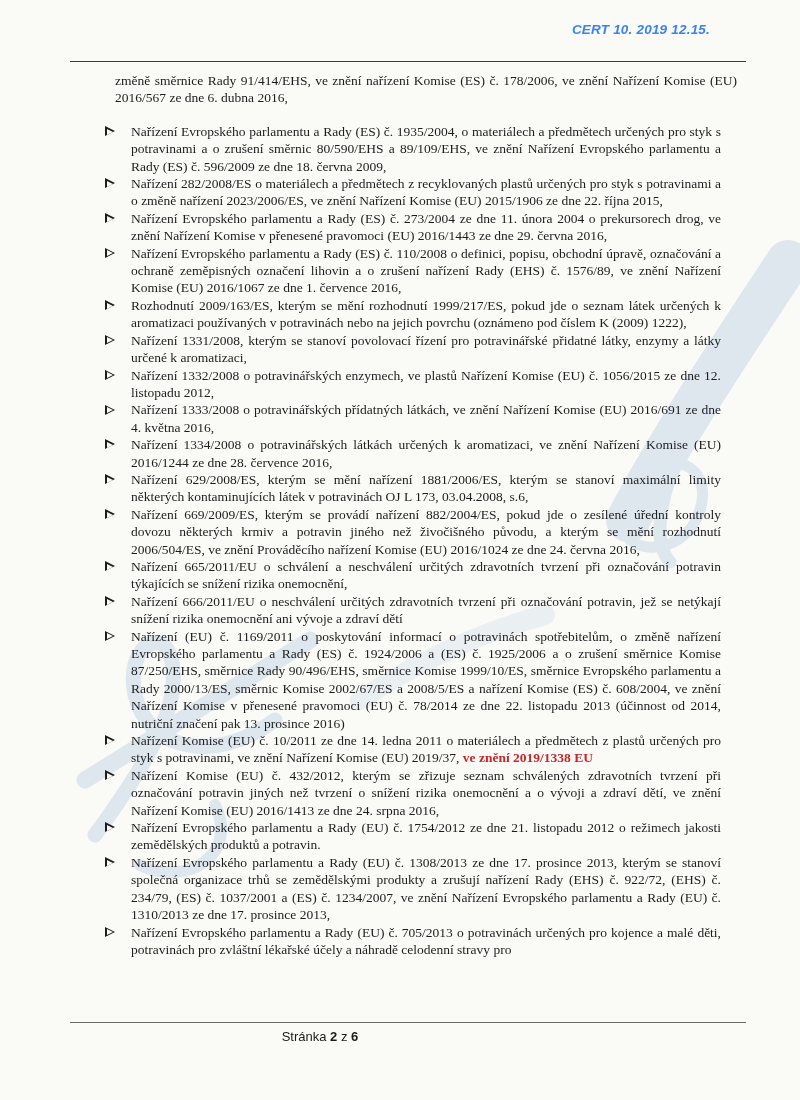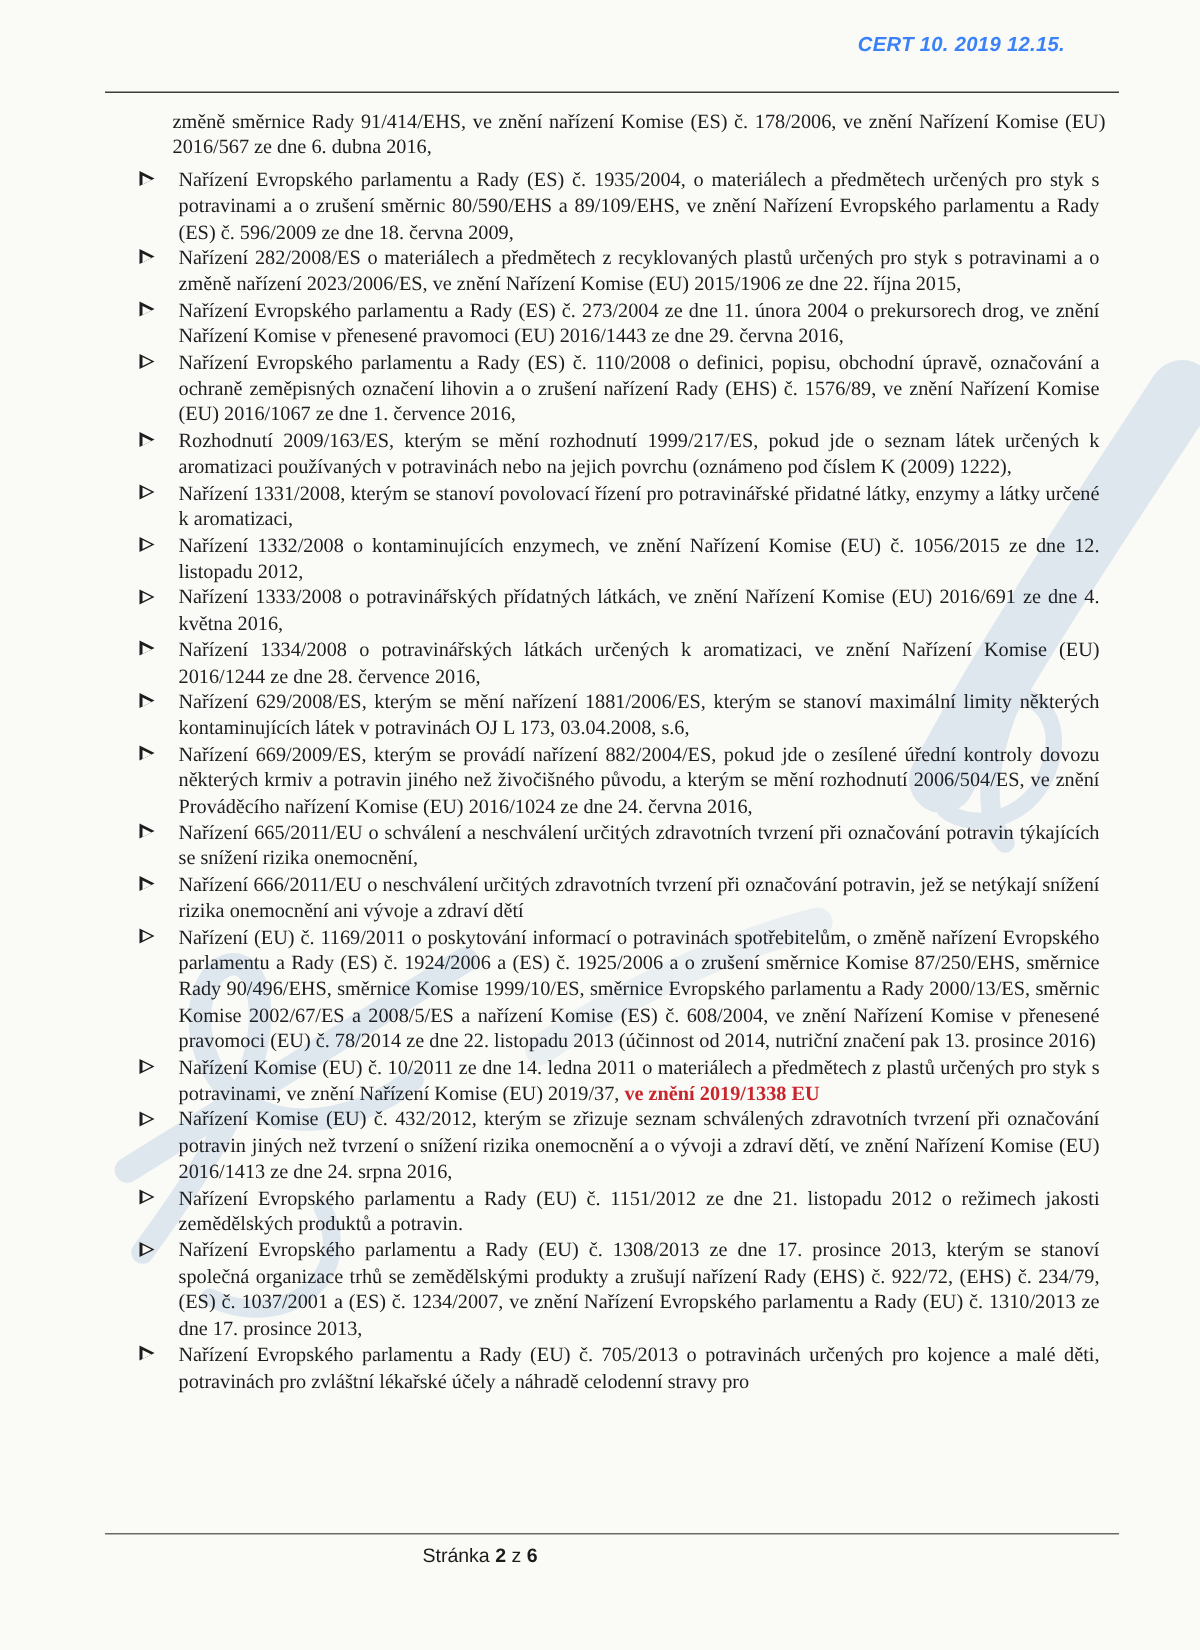--- a/index.html
+++ b/index.html
@@ -17,21 +17,21 @@
   }
   .header-rule {
     position:absolute; top:61px; left:70px; width:676px; height:0;
     border-top:1.6px solid #3c3c3c; z-index:1;
   }
   .content {
     position:absolute; top:72px; left:88px; width:649px; z-index:1;
     font-size:13.5px; line-height:17.4px; text-align:justify;
   }
   .intro { margin:0; padding-left:27px; }
-  ul.reg-list { list-style:none; margin:4px; padding:0; }
+  ul.reg-list { list-style:none; margin:16px; padding:0; }
   ul.reg-list li { position:relative; padding-left:27px; margin:0; }
   .marker { position:absolute; left:1px; top:3.2px; width:12px; height:12px; display:block; }
   .marker::before {
     content:""; position:absolute; left:0; top:0; width:0; height:0;
     border-left:10.5px solid #1d1d1f;
     border-top:5.8px solid transparent; border-bottom:5.8px solid transparent;
   }
   .marker::after {
     content:""; position:absolute; left:2px; top:2.6px; width:0; height:0;
     border-left:6.5px solid var(--paper);
@@ -72,31 +72,31 @@
 
   <div class="content">
     <p class="intro" id="intro"><span>změně směrnice Rady 91/414/EHS, ve znění nařízení Komise (ES) č. 178/2006, ve znění Nařízení Komise (EU) </span><span class="b">2016/567</span><span> ze dne 6. dubna 2016,</span></p>
     <ul class="reg-list" id="reg-list">
         <li><span class="marker"></span><span class="b">Nařízení Evropského parlamentu a Rady (ES) č. 1935/2004</span><span>, o materiálech a předmětech určených pro styk s potravinami a o zrušení směrnic 80/590/EHS a 89/109/EHS, ve znění Nařízení Evropského parlamentu a Rady (ES) č. </span><span class="b">596/2009</span><span> ze dne 18. června 2009,</span></li>
         <li><span class="marker"></span><span class="b">Nařízení 282/2008/ES</span><span> o materiálech a předmětech z recyklovaných plastů určených pro styk s potravinami a o změně nařízení 2023/2006/ES, ve znění Nařízení Komise (EU) </span><span class="b">2015/1906</span><span> ze dne 22. října 2015,</span></li>
         <li><span class="marker"></span><span class="b">Nařízení Evropského parlamentu a Rady (ES) č. 273/2004</span><span> ze dne 11. února 2004 o prekursorech drog, ve znění Nařízení Komise v přenesené pravomoci (EU) 2016/1443 ze dne 29. června 2016,</span></li>
         <li><span class="marker"></span><span class="b">Nařízení Evropského parlamentu a Rady (ES) č. 110/2008</span><span> o definici, popisu, obchodní úpravě, označování a ochraně zeměpisných označení lihovin a o zrušení nařízení Rady (EHS) č. 1576/89, ve znění Nařízení Komise (EU) 2016/1067 ze dne 1. července 2016,</span></li>
         <li><span class="marker"></span><span class="b">Rozhodnutí 2009/163/ES</span><span>, kterým se mění rozhodnutí 1999/217/ES, pokud jde o seznam látek určených k aromatizaci používaných v potravinách nebo na jejich povrchu (oznámeno pod číslem K (2009) 1222),</span></li>
         <li><span class="marker"></span><span class="b">Nařízení 1331/2008,</span><span> kterým se stanoví povolovací řízení pro potravinářské přidatné látky, enzymy a látky určené k aromatizaci,</span></li>
-        <li><span class="marker"></span><span class="b">Nařízení 1332/2008</span><span> o kontaminujících enzymech, ve znění Nařízení Komise (EU) č. </span><span class="b">1056/2015</span><span> ze dne 12. listopadu 2012,</span></li>
+        <li><span class="marker"></span><span class="b">Nařízení 1332/2008</span><span> o potravinářských enzymech, ve plastů Nařízení Komise (EU) č. </span><span class="b">1056/2015</span><span> ze dne 12. listopadu 2012,</span></li>
         <li><span class="marker"></span><span class="b">Nařízení 1333/2008</span><span> o potravinářských přídatných látkách, ve znění Nařízení Komise (EU) </span><span class="b">2016/691</span><span> ze dne 4. května 2016,</span></li>
         <li><span class="marker"></span><span class="b">Nařízení 1334/2008</span><span> o potravinářských látkách určených k aromatizaci, ve znění Nařízení Komise (EU) </span><span class="b">2016/1244</span><span> ze dne 28. července 2016,</span></li>
         <li><span class="marker"></span><span class="b">Nařízení 629/2008/ES</span><span>, kterým se mění nařízení 1881/2006/ES, kterým se stanoví maximální limity některých kontaminujících látek v potravinách OJ L 173, 03.04.2008, s.6,</span></li>
         <li><span class="marker"></span><span class="b">Nařízení 669/2009/ES</span><span>, kterým se provádí nařízení 882/2004/ES, pokud jde o zesílené úřední kontroly dovozu některých krmiv a potravin jiného než živočišného původu, a kterým se mění rozhodnutí 2006/504/ES, ve znění Prováděcího nařízení Komise (EU) </span><span class="b">2016/1024</span><span> ze dne 24. června 2016,</span></li>
         <li><span class="marker"></span><span class="b">Nařízení 665/2011/EU</span><span> o schválení a neschválení určitých zdravotních tvrzení při označování potravin týkajících se snížení rizika onemocnění,</span></li>
         <li><span class="marker"></span><span class="b">Nařízení 666/2011/EU</span><span> o neschválení určitých zdravotních tvrzení při označování potravin, jež se netýkají snížení rizika onemocnění ani vývoje a zdraví dětí</span></li>
         <li><span class="marker"></span><span class="b">Nařízení (EU) č. 1169/2011</span><span> o poskytování informací o potravinách spotřebitelům, o změně nařízení Evropského parlamentu a Rady (ES) č. 1924/2006 a (ES) č. 1925/2006 a o zrušení směrnice Komise 87/250/EHS, směrnice Rady 90/496/EHS, směrnice Komise 1999/10/ES, směrnice Evropského parlamentu a Rady 2000/13/ES, směrnic Komise 2002/67/ES a 2008/5/ES a nařízení Komise (ES) č. 608/2004, ve znění Nařízení Komise v přenesené pravomoci (EU) č. </span><span class="b">78/2014</span><span> ze dne 22. listopadu 2013 (účinnost od 2014, nutriční značení pak 13. prosince 2016)</span></li>
         <li><span class="marker"></span><span class="b">Nařízení Komise (EU) č. 10/2011</span><span> ze dne 14. ledna 2011 o materiálech a předmětech z plastů určených pro styk s potravinami, ve znění Nařízení Komise (EU) 2019/37, </span><span class="red">ve znění 2019/1338 EU</span></li>
         <li><span class="marker"></span><span class="b">Nařízení Komise (EU) č. 432/2012,</span><span> kterým se zřizuje seznam schválených zdravotních tvrzení při označování potravin jiných než tvrzení o snížení rizika onemocnění a o vývoji a zdraví dětí, ve znění Nařízení Komise (EU) </span><span class="b">2016/1413</span><span> ze dne 24. srpna 2016,</span></li>
-        <li><span class="marker"></span><span class="b">Nařízení Evropského parlamentu a Rady (EU) č. 1151/2012</span><span> ze dne 21. listopadu 2012 o režimech jakosti zemědělských produktů a potravin.</span></li>
+        <li><span class="marker"></span><span class="b">Nařízení Evropského parlamentu a Rady (EU) č. 1754/2012</span><span> ze dne 21. listopadu 2012 o režimech jakosti zemědělských produktů a potravin.</span></li>
         <li><span class="marker"></span><span class="b">Nařízení Evropského parlamentu a Rady (EU) č. 1308/2013</span><span> ze dne 17. prosince 2013, kterým se stanoví společná organizace trhů se zemědělskými produkty a zrušují nařízení Rady (EHS) č. 922/72, (EHS) č. 234/79, (ES) č. 1037/2001 a (ES) č. 1234/2007, ve znění Nařízení Evropského parlamentu a Rady (EU) č. </span><span class="b">1310/2013</span><span> ze dne 17. prosince 2013,</span></li>
         <li><span class="marker"></span><span class="b">Nařízení Evropského parlamentu a Rady (EU) č. 705/2013</span><span> o potravinách určených pro kojence a malé děti, potravinách pro zvláštní lékařské účely a náhradě celodenní stravy pro</span></li>
       </ul>
   </div>
 
   <div class="footer-rule"></div>
 
   <div class="footer"><span>Stránka</span> <span class="b">2</span> <span>z</span> <span class="b">6</span></div>
 
 </div>

